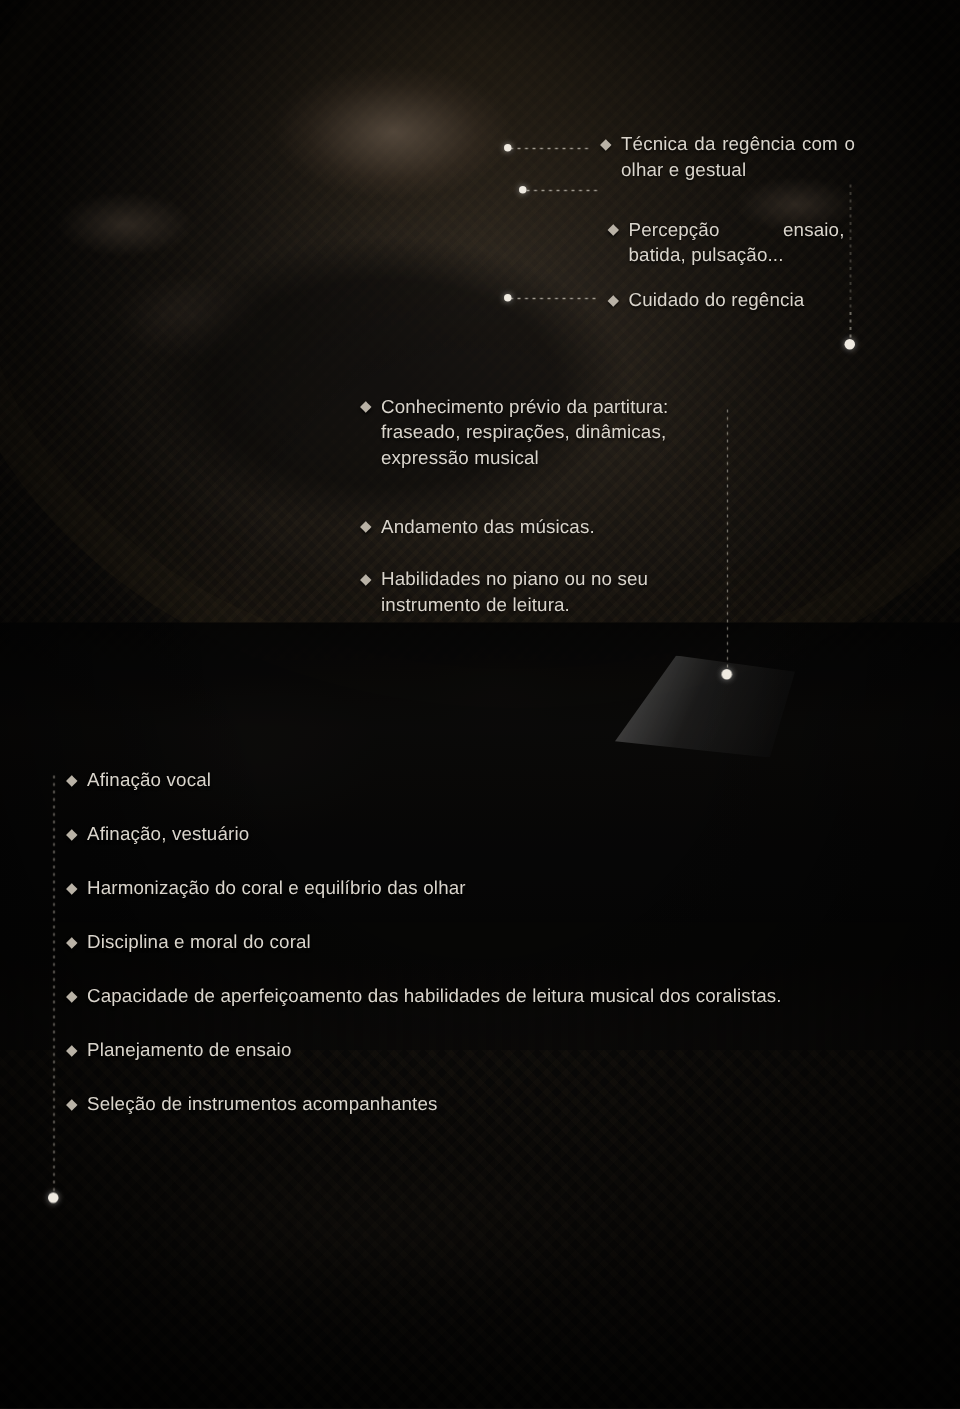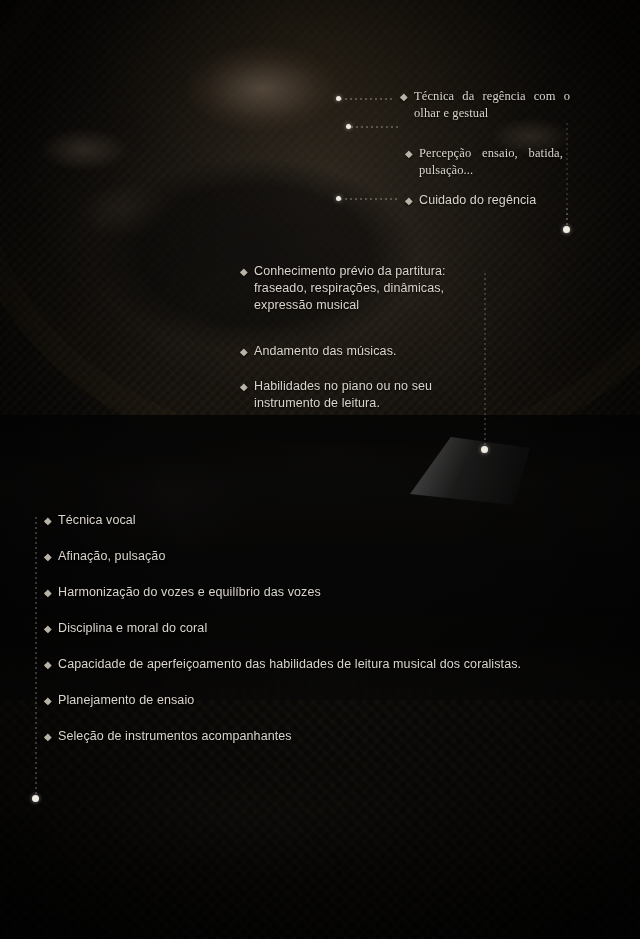--- a/index.html
+++ b/index.html
@@ -124,21 +124,20 @@
     top: 2px;
     color: #b9b2a6;
     font-size: 10px;
   }
   .item .txt {
     display: block;
     padding-left: 14px;
   }
   .item.justify .txt {
     text-align: justify;
-    font-family: Liberation Serif, serif;
   }
 
   .g-top { font-size: 12.5px; }
   .g-mid { font-size: 12.5px; }
   .g-bot { font-size: 12.5px; }
 
   
   .dot {
     position: absolute;
     width: 7px; height: 7px;
@@ -212,31 +211,31 @@
     <span class="txt">Andamento das músicas.</span>
   </div>
 
   <div class="item g-mid" style="left:240px; top:378px; width:236px;">
     <span class="bullet">◆</span>
     <span class="txt">Habilidades no piano ou no seu instrumento de leitura.</span>
   </div>
 
   <div class="item g-bot" style="left:44px; top:512px; width:300px;">
     <span class="bullet">◆</span>
-    <span class="txt">Técnica vocal</span>
+    <span class="txt">Afinação vocal</span>
   </div>
 
   <div class="item g-bot" style="left:44px; top:548px; width:300px;">
     <span class="bullet">◆</span>
-    <span class="txt">Afinação, pulsação</span>
+    <span class="txt">Afinação, vestuário</span>
   </div>
 
   <div class="item g-bot" style="left:44px; top:584px; width:400px;">
     <span class="bullet">◆</span>
-    <span class="txt">Harmonização do vozes e equilíbrio das vozes</span>
+    <span class="txt">Harmonização do coral e equilíbrio das olhar</span>
   </div>
 
   <div class="item g-bot" style="left:44px; top:620px; width:340px;">
     <span class="bullet">◆</span>
     <span class="txt">Disciplina e moral do coral</span>
   </div>
 
   <div class="item g-bot" style="left:44px; top:656px; width:560px;">
     <span class="bullet">◆</span>
     <span class="txt">Capacidade de aperfeiçoamento das habilidades de leitura musical dos coralistas.</span>

